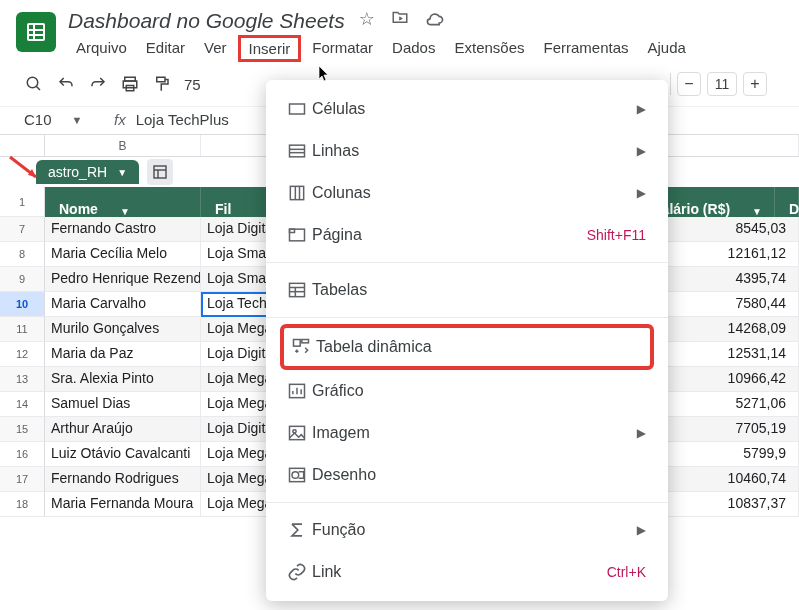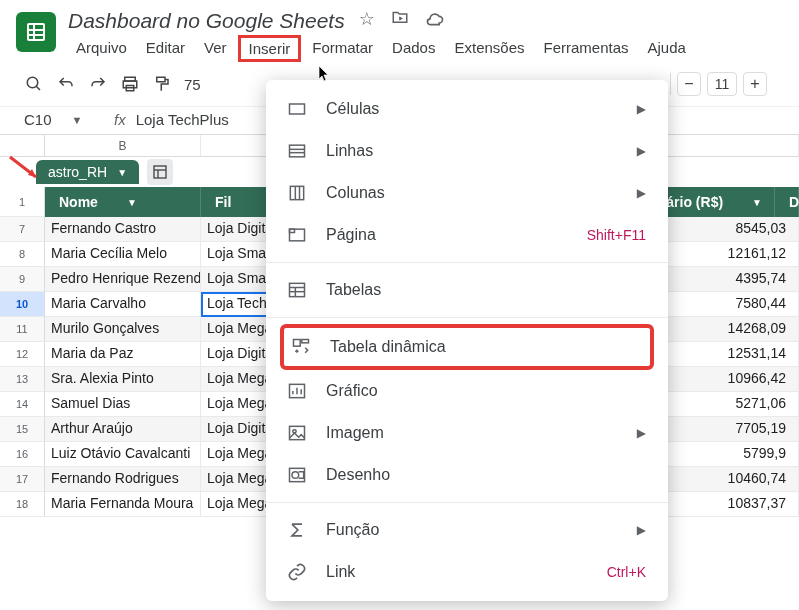--- a/index.html
+++ b/index.html
@@ -42,39 +42,39 @@
     .col-h.f { flex: 1; }
     
     .tab-row { display: flex; height: 30px; align-items: center; position: relative; }
     .red-arrow { position: absolute; left: 8px; top: -2px; width: 32px; height: 26px; z-index: 5; }
     .sheet-tab { background: #326e57; color: #fff; padding: 4px 12px; font-size: 14px; display: flex; align-items: center; gap: 10px; border-radius: 6px 6px 0 0; margin-left: 36px; }
     .sheet-tab-dd { font-size: 10px; }
     .tab-icon-right { margin-left: 8px; width: 26px; height: 26px; background: #e8eaed; border-radius: 4px; display: flex; align-items: center; justify-content: center; }
     
     .header-row { display: flex; height: 30px; }
     .row-h { width: 45px; border-right: 1px solid #dadce0; border-bottom: 1px solid #e8eaed; display: flex; align-items: center; justify-content: center; font-size: 11px; color: #5f6368; background: #fff; }
-    .th { background: #326e57; color: #fff; font-size: 14px; font-weight: 600; display: flex; align-items: center; padding-left: 14px; border-right: 1px solid rgba(255,255,255,0.15); gap: 29px; }
+    .th { background: #326e57; color: #fff; font-size: 14px; font-weight: 600; display: flex; align-items: flex-end; padding-left: 14px; border-right: 1px solid rgba(255,255,255,0.15); gap: 22px; }
     .th.nome { width: 156px; }
     .th.fil { width: 68px; }
     .th.sal { flex: 1; justify-content: flex-end; padding-right: 12px; }
     .th.da { width: 24px; }
     .th-dd { font-size: 10px; }
     
     .data-row { display: flex; height: 25px; }
     .data-row:nth-child(even) .cell { background: #f5f5f5; }
     .data-row:nth-child(even) .row-h { background: #f8f8f8; }
     .cell { border-right: 1px solid #e8eaed; border-bottom: 1px solid #e8eaed; font-size: 14px; color: #202124; padding: 3px 6px; overflow: hidden; white-space: nowrap; }
     .cell.nome { width: 156px; }
     .cell.fil { width: 68px; }
     .cell.sal { flex: 1; text-align: right; padding-right: 12px; }
     .cell.selected { border: 2px solid #1a73e8; padding: 1px 4px; }
     .row-h.selected { background: #d3e3fd !important; color: #0b57d0; font-weight: 600; }
     
     .dropdown { position: absolute; left: 266px; top: 80px; width: 402px; background: #fff; box-shadow: 0 4px 20px rgba(0,0,0,0.25); border-radius: 6px; padding: 8px 0; z-index: 100; }
-    .dd-item { display: flex; align-items: center; padding: 10px 20px; gap: 18px; cursor: pointer; font-size: 16px; color: #3c4043; position: relative; }
+    .dd-item { display: flex; align-items: center; padding: 10px 20px; gap: 4px; cursor: pointer; font-size: 16px; color: #3c4043; position: relative; }
     .dd-icon { width: 22px; height: 22px; display: flex; align-items: center; justify-content: center; color: #5f6368; flex-shrink: 0; }
     .dd-arrow { position: absolute; right: 22px; color: #5f6368; font-size: 12px; }
     .dd-shortcut { position: absolute; right: 22px; color: #be185d; font-size: 14px; }
     .dd-divider { height: 1px; background: #e8eaed; margin: 6px 0; }
     .dd-item.highlight { border: 4px solid #e53935; border-radius: 6px; margin: 0 14px; padding: 8px 6px; }
     
     .cursor-icon { position: absolute; left: 318px; top: 65px; z-index: 200; pointer-events: none; }
   </style>
 </head>
 <body>

